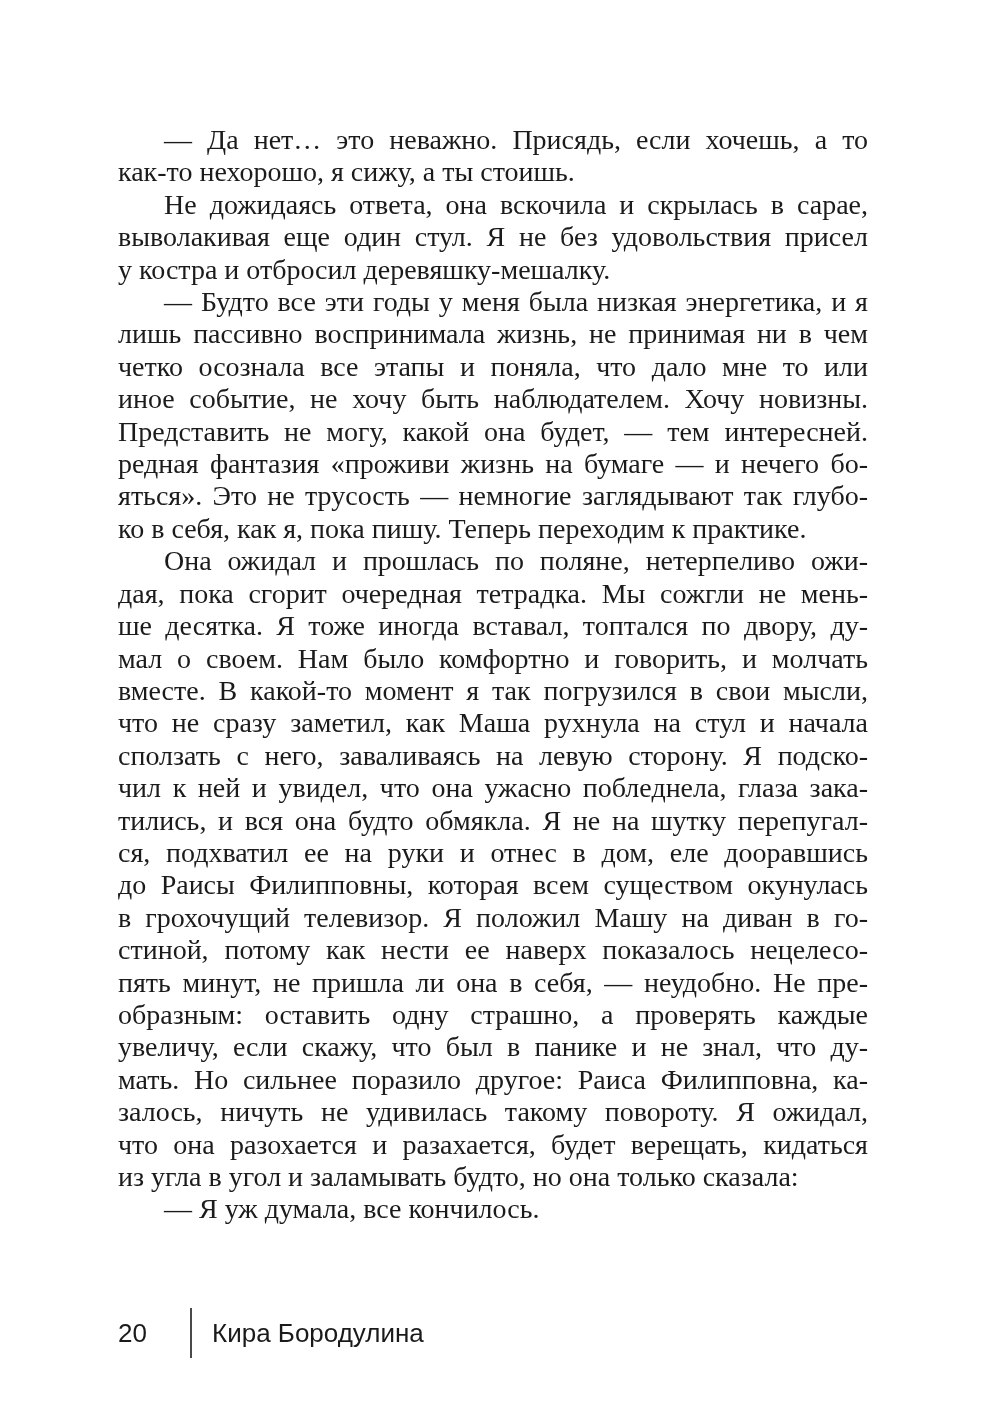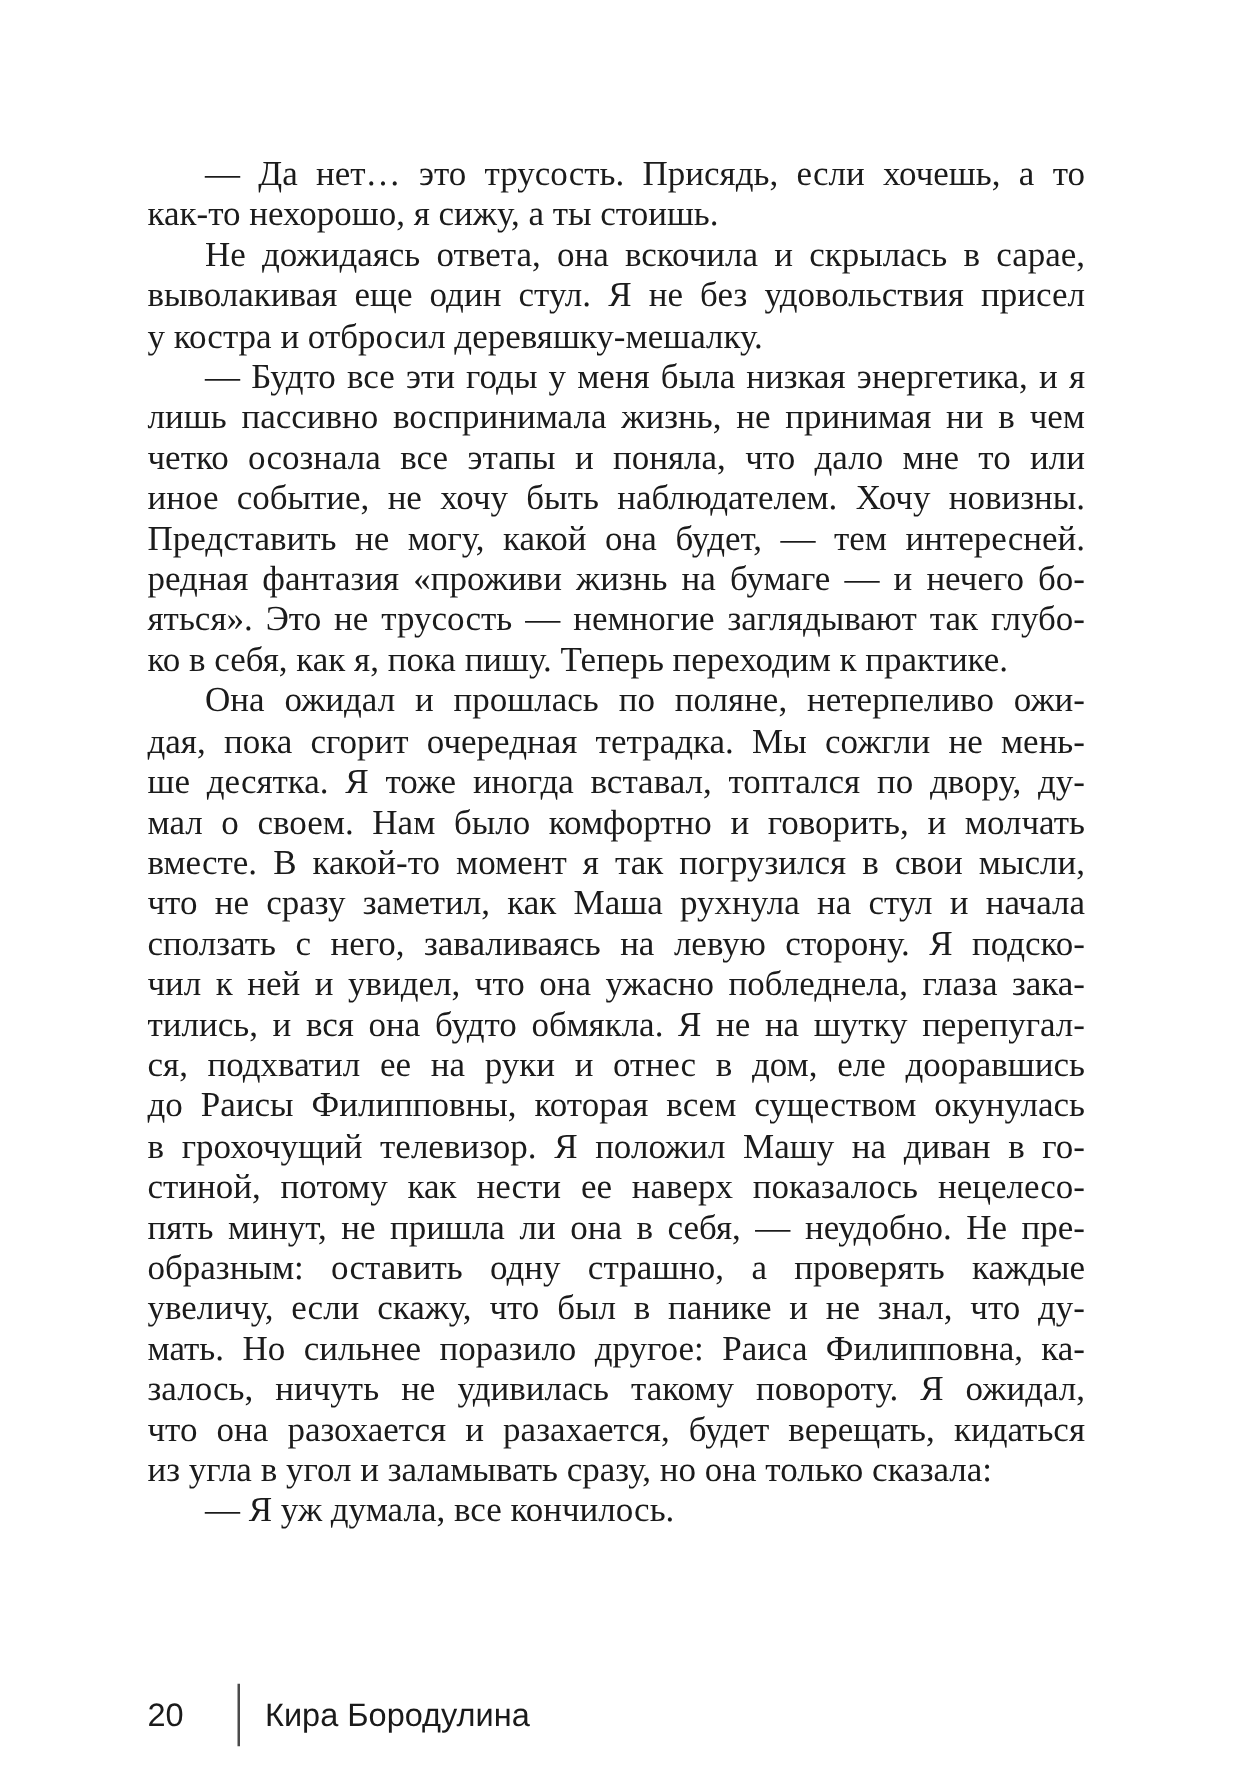--- a/index.html
+++ b/index.html
@@ -34,21 +34,21 @@
   }
   .line.first {
     text-indent: 46px;
   }
   .line.last {
     text-align-last: left;
   }
   .footer {
     position: absolute;
     left: 118px;
-    top: 1346px;
+    top: 1307px;
     height: 52px;
     display: flex;
     align-items: center;
     font-family: "Liberation Sans", sans-serif;
     font-size: 26px;
     color: #1a1a1a;
   }
   .page-number {
     display: inline-block;
     min-width: 30px;
@@ -64,21 +64,21 @@
     margin-left: 20px;
   }
 </style>
 </head>
 <body>
 
 <div class="page">
 
   <main class="text-block">
       <div class="paragraph">
-        <div class="line first">— Да нет… это трусость. Присядь, если хочешь, а то</div>
+        <div class="line first">— Да нет… это неважно. Присядь, если хочешь, а то</div>
         <div class="line last">как-то нехорошо, я сижу, а ты стоишь.</div>
       </div>
       <div class="paragraph">
         <div class="line first">Не дожидаясь ответа, она вскочила и скрылась в сарае,</div>
         <div class="line">выволакивая еще один стул. Я не без удовольствия присел</div>
         <div class="line last">у костра и отбросил деревяшку-мешалку.</div>
       </div>
       <div class="paragraph">
         <div class="line first">— Будто все эти годы у меня была низкая энергетика, и я</div>
         <div class="line">лишь пассивно воспринимала жизнь, не принимая ни в чем</div>
@@ -102,21 +102,21 @@
         <div class="line">ся, подхватил ее на руки и отнес в дом, еле дооравшись</div>
         <div class="line">до Раисы Филипповны, которая всем существом окунулась</div>
         <div class="line">в грохочущий телевизор. Я положил Машу на диван в го-</div>
         <div class="line">стиной, потому как нести ее наверх показалось нецелесо-</div>
         <div class="line">пять минут, не пришла ли она в себя, — неудобно. Не пре-</div>
         <div class="line">образным: оставить одну страшно, а проверять каждые</div>
         <div class="line">увеличу, если скажу, что был в панике и не знал, что ду-</div>
         <div class="line">мать. Но сильнее поразило другое: Раиса Филипповна, ка-</div>
         <div class="line">залось, ничуть не удивилась такому повороту. Я ожидал,</div>
         <div class="line">что она разохается и разахается, будет верещать, кидаться</div>
-        <div class="line last">из угла в угол и заламывать сразу, но она только сказала:</div>
+        <div class="line last">из угла в угол и заламывать будто, но она только сказала:</div>
       </div>
       <div class="paragraph">
         <div class="line first last">— Я уж думала, все кончилось.</div>
       </div>
     </main>
 
   <footer class="footer">
     <span class="page-number">20</span>
     <span class="footer-divider"></span>
     <span class="author">Кира Бородулина</span>

